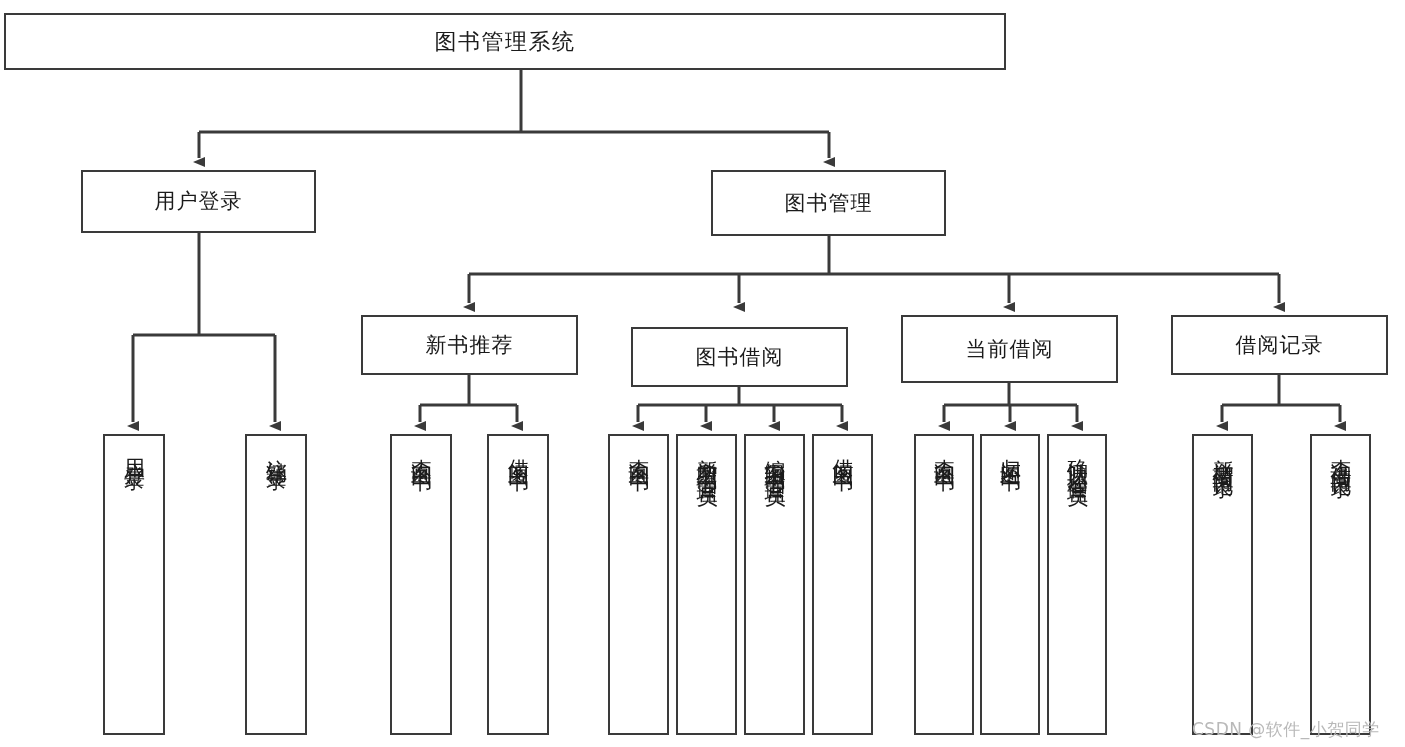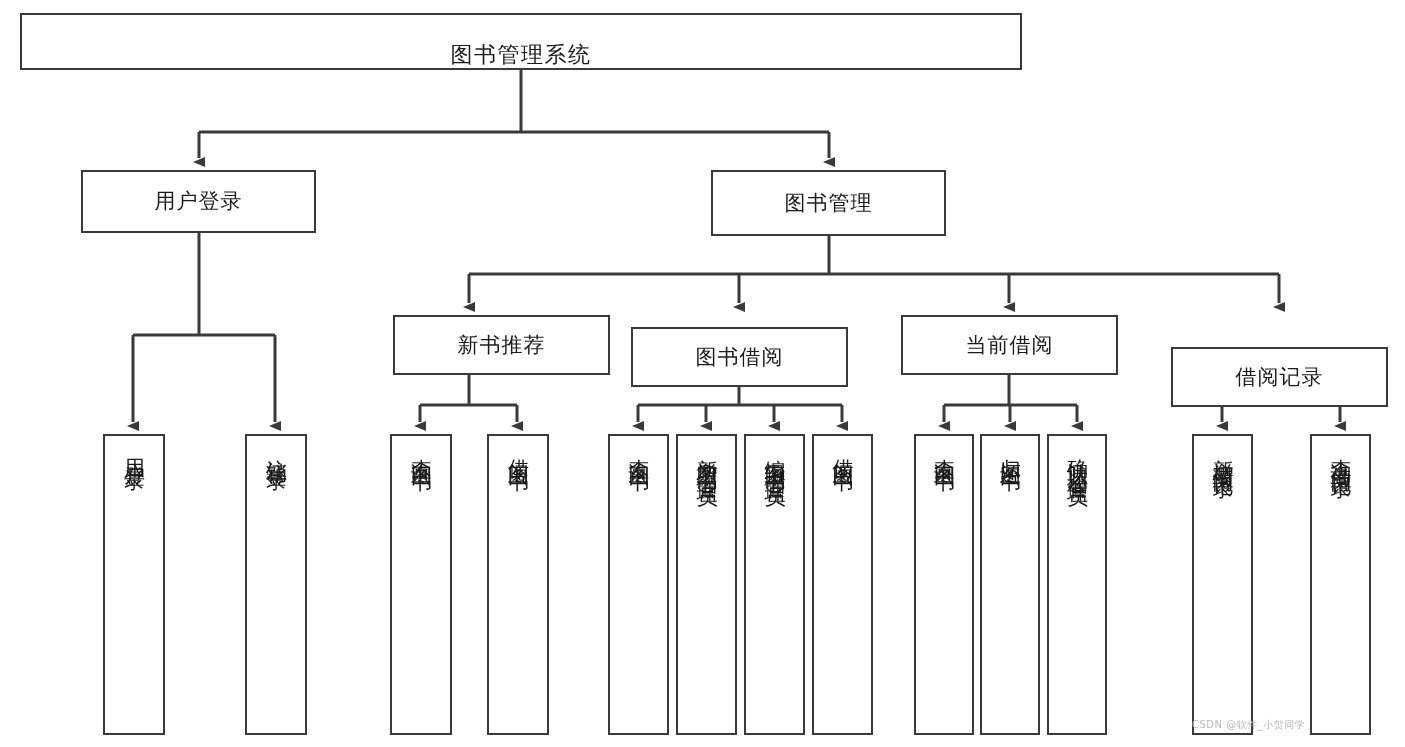--- a/index.html
+++ b/index.html
@@ -62,21 +62,21 @@
     writing-mode: vertical-rl;
     text-orientation: upright;
     font-size: 21px;
     letter-spacing: 4px;
     line-height: 1;
     white-space: nowrap;
     -webkit-writing-mode: vertical-rl;
   }
   .watermark {
     position: absolute;
-    font-size: 10px;
+    font-size: 17px;
     color: #b9b9b9;
     letter-spacing: 0.5px;
     white-space: nowrap;
     user-select: none;
   }
 </style>
 </head>
 <body>
 
 <div id="canvas">
@@ -124,41 +124,41 @@
       <path d="M1010,405 L1010,422" marker-end="url(#arrow)"></path>
       <path d="M1077,405 L1077,422" marker-end="url(#arrow)"></path>
 
       <path d="M1279,375 L1279,405"></path>
       <path d="M1222,405 L1340,405"></path>
       <path d="M1222,405 L1222,422" marker-end="url(#arrow)"></path>
       <path d="M1340,405 L1340,422" marker-end="url(#arrow)"></path>
     </g>
   </svg>
 
-  <div class="node horiz root" style="left:20px; top:13px; width:1002px; height:57px;align-items:flex-end;">
+  <div class="node horiz root" style="left:4px; top:13px; width:1002px; height:57px;">
     <span class="node-label">图书管理系统</span>
   </div>
 
   <div class="node horiz" style="left:81px; top:170px; width:235px; height:63px;">
     <span class="node-label">用户登录</span>
   </div>
   <div class="node horiz" style="left:711px; top:170px; width:235px; height:66px;">
     <span class="node-label">图书管理</span>
   </div>
 
-  <div class="node horiz" style="left:361px; top:315px; width:217px; height:60px;margin-left:32px;">
+  <div class="node horiz" style="left:361px; top:315px; width:217px; height:60px;">
     <span class="node-label">新书推荐</span>
   </div>
   <div class="node horiz" style="left:631px; top:315px; width:217px; height:60px;margin-top:12px;">
     <span class="node-label">图书借阅</span>
   </div>
-  <div class="node horiz" style="left:901px; top:315px; width:217px; height:60px;">
+  <div class="node horiz" style="left:901px; top:315px; width:217px; height:68px;">
     <span class="node-label">当前借阅</span>
   </div>
-  <div class="node horiz" style="left:1171px; top:315px; width:217px; height:60px;margin-top:32px;">
+  <div class="node horiz" style="left:1171px; top:315px; width:217px; height:60px;">
     <span class="node-label">借阅记录</span>
   </div>
 
   <div class="node vert" style="left:103px; top:434px; width:62px; height:301px;">
     <span class="node-label">用户登录</span>
   </div>
   <div class="node vert" style="left:245px; top:434px; width:62px; height:301px;">
     <span class="node-label">注销登录</span>
   </div>
 

